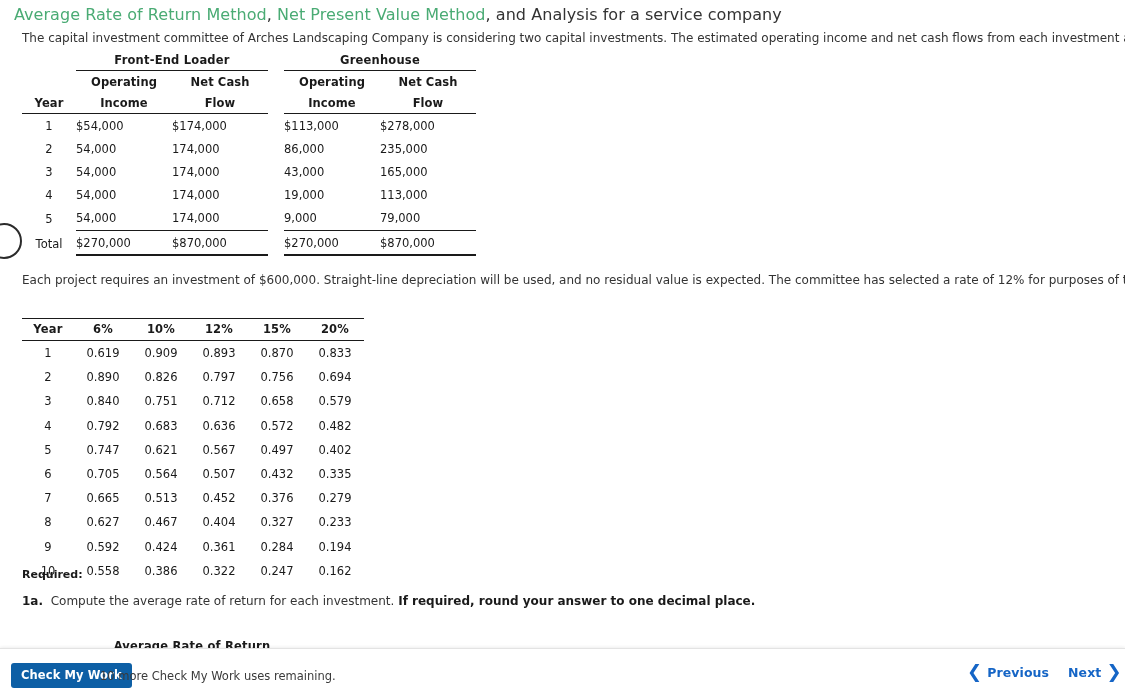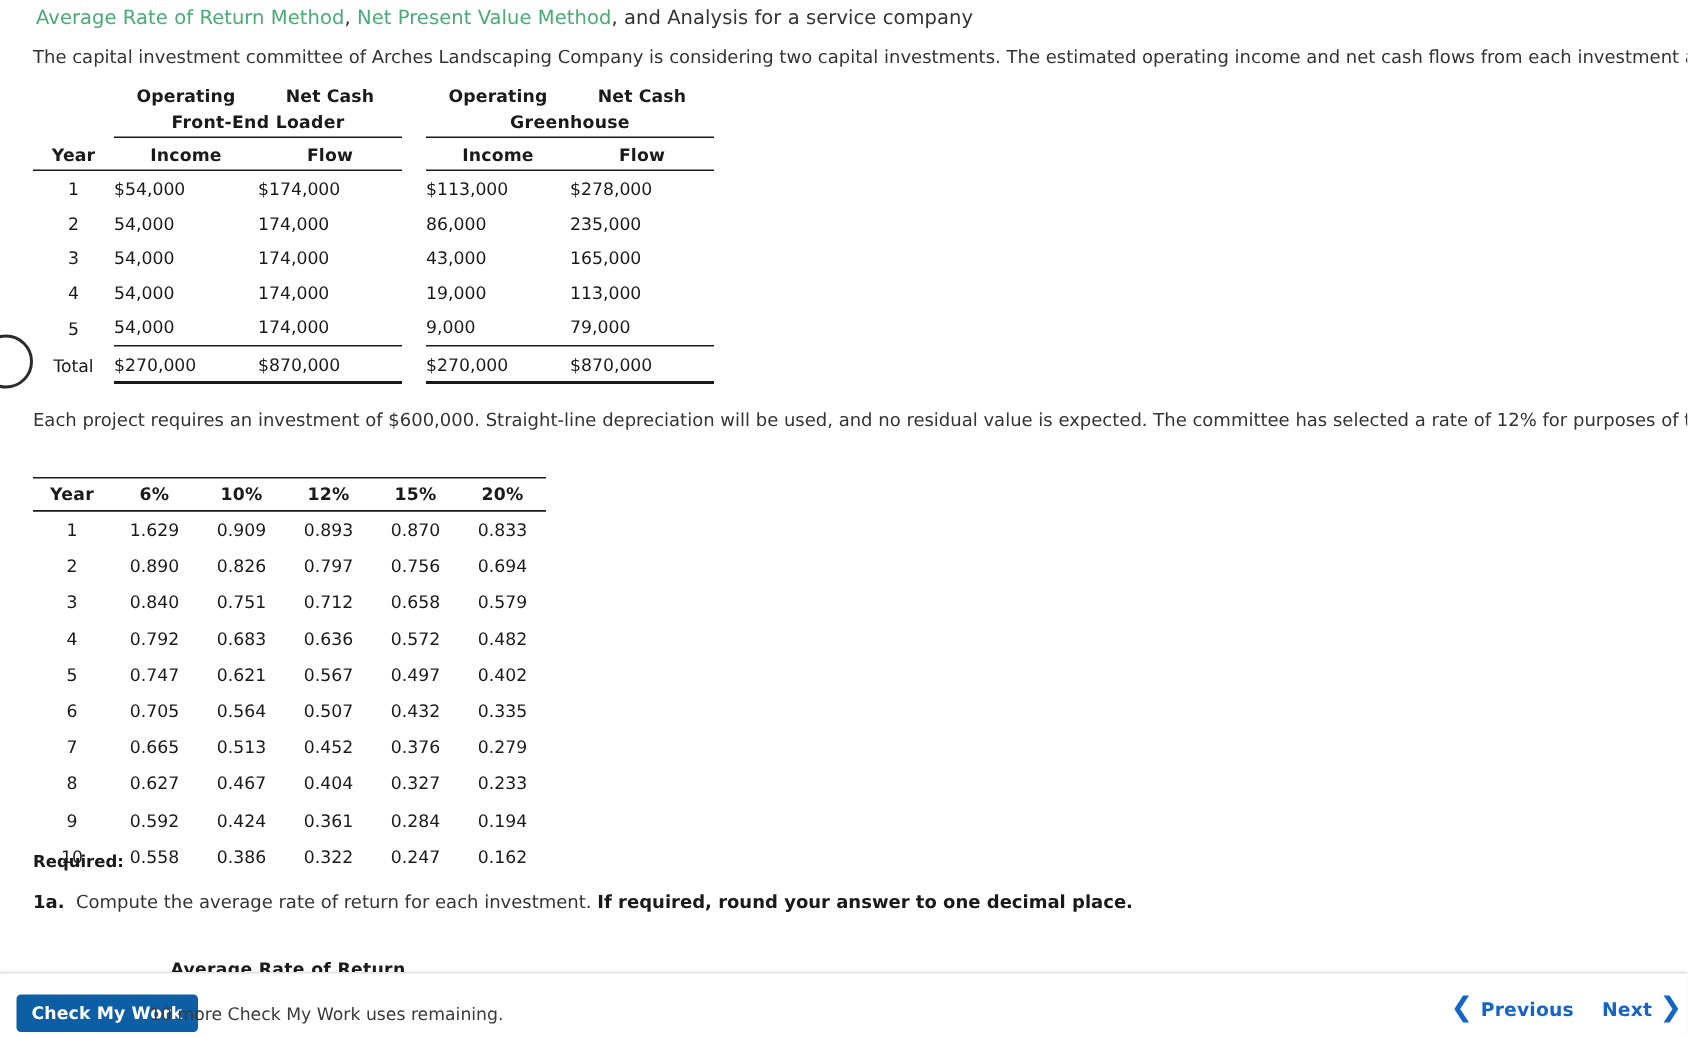--- a/index.html
+++ b/index.html
@@ -24,23 +24,23 @@
     left: 0; top: 0;
     width: 1125px;
     height: 648px;
     overflow: hidden;
     background: #ffffff;
   }
 
   
   #title-line {
     position: absolute;
-    left: 24px;
+    left: 14px;
     top: 5px;
-    font-size: 13px;
+    font-size: 16px;
     color: #333333;
     white-space: nowrap;
     letter-spacing: 0.05px;
   }
   .topic-link {
     color: #4aab74;
     text-decoration: none;
   }
 
   #intro-para {
@@ -291,31 +291,31 @@
       <col class="yc">
         <col class="c-a">
         <col class="c-b">
         <col class="gap">
         <col class="c-c">
         <col class="c-d">
     </colgroup>
     <tbody>
       <tr>
         <td></td>
+        <td class="grp-head grp-rule" colspan="2">Front-End Loader</td>
+        <td></td>
+        <td class="grp-head grp-rule" colspan="2">Greenhouse</td>
+      </tr>
+      <tr>
+        <td></td>
         <td class="colhead">Operating</td>
         <td class="colhead">Net Cash</td>
         <td></td>
         <td class="colhead">Operating</td>
         <td class="colhead">Net Cash</td>
-      </tr>
-      <tr>
-        <td></td>
-        <td class="grp-head grp-rule" colspan="2">Front-End Loader</td>
-        <td></td>
-        <td class="grp-head grp-rule" colspan="2">Greenhouse</td>
       </tr>
       <tr>
         <td class="colhead">Year</td>
         <td class="colhead">Income</td>
         <td class="colhead">Flow</td>
         <td></td>
         <td class="colhead">Income</td>
         <td class="colhead">Flow</td>
       </tr>
       <tr class="hdr-rule">
@@ -389,21 +389,21 @@
         <th class="pv-col">6%</th>
         <th class="pv-col">10%</th>
         <th class="pv-col">12%</th>
         <th class="pv-col">15%</th>
         <th class="pv-col">20%</th>
       </tr>
     </thead>
     <tbody>
       <tr>
         <td>1</td>
-        <td>1.629</td>
+        <td>0.619</td>
         <td>0.909</td>
         <td>0.893</td>
         <td>0.870</td>
         <td>0.833</td>
       </tr>
       <tr>
         <td>2</td>
         <td>0.890</td>
         <td>0.826</td>
         <td>0.797</td>

